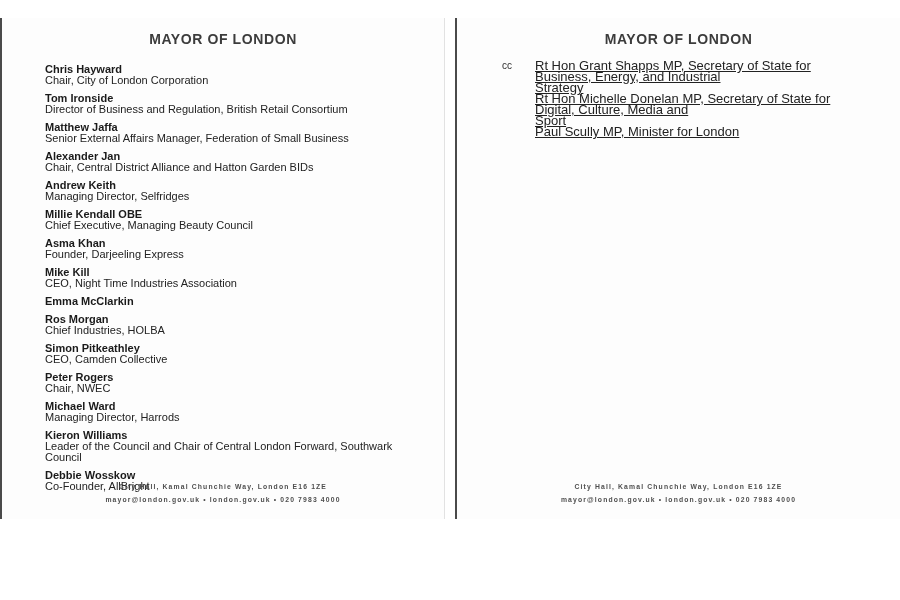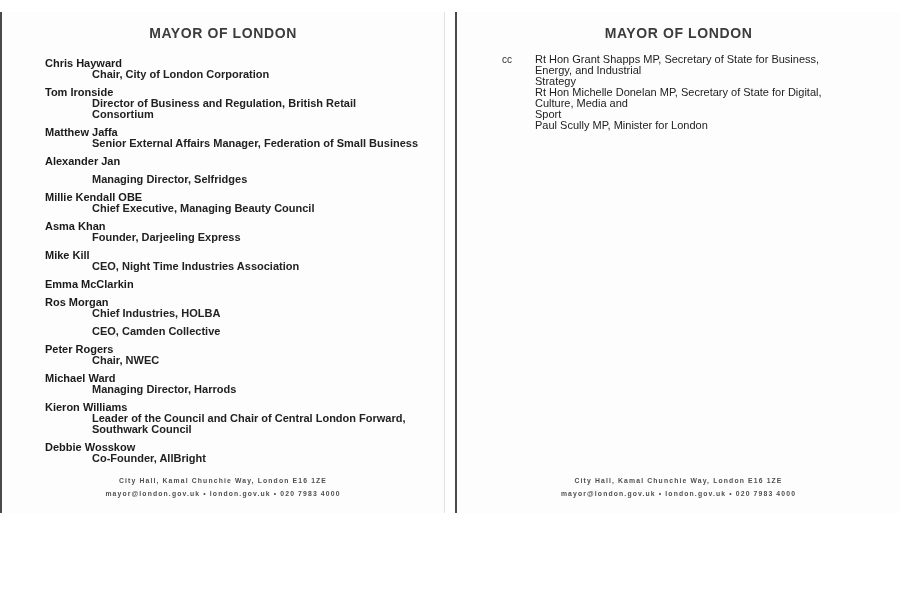--- a/index.html
+++ b/index.html
@@ -7,21 +7,21 @@
     position: relative;
     width: 900px;
     height: 600px;
     background: #ffffff;
     overflow: hidden;
     font-family: "Liberation Sans", sans-serif;
     color: #1e1e1e;
   }
   .page {
     position: absolute;
-    top: 12px;
+    top: 18px;
     height: 501px;
     background: #fdfdfd;
     box-sizing: border-box;
   }
   .page-left {
     left: 0;
     width: 445px;
     border-left: 2px solid #4a4a4a;
     border-right: 1px solid #e2e2e2;
   }
@@ -44,37 +44,38 @@
   .people {
     position: absolute;
     left: 43px;
     top: 46px;
     right: 24px;
     font-size: 11px;
     line-height: 11px;
   }
   .person { margin-bottom: 7px; }
   .person-name { font-weight: bold; color: #1a1a1a; }
-  .person-role { font-weight: bold; color: #222222; margin-left: 47px; }
+  .person-role { font-weight: normal; color: #222222; }
   .cc-label {
     position: absolute;
     left: 45px;
     top: 42px;
     font-size: 10px;
     line-height: 11px;
     color: #2e2e2e;
   }
   .cc-lines {
     position: absolute;
     left: 78px;
     top: 42px;
     width: 320px;
-    font-size: 11px;
+    font-size: 13px;
     line-height: 11px;
     color: #222222;
+    text-decoration: underline;
   }
   .page-footer {
     position: absolute;
     bottom: 13px;
     left: 0;
     right: 0;
     text-align: center;
     font-size: 6.8px;
     font-weight: bold;
     letter-spacing: 1.15px;
@@ -102,23 +103,25 @@
           <div class="person-role">Director of Business and Regulation, British Retail Consortium</div>
         </div>
 
         <div class="person">
           <div class="person-name">Matthew Jaffa</div>
           <div class="person-role">Senior External Affairs Manager, Federation of Small Business</div>
         </div>
 
         <div class="person">
           <div class="person-name">Alexander Jan</div>
-        </div>
-
-        <div class="person">
+          <div class="person-role">Chair, Central District Alliance and Hatton Garden BIDs</div>
+        </div>
+
+        <div class="person">
+          <div class="person-name">Andrew Keith</div>
           <div class="person-role">Managing Director, Selfridges</div>
         </div>
 
         <div class="person">
           <div class="person-name">Millie Kendall OBE</div>
           <div class="person-role">Chief Executive, Managing Beauty Council</div>
         </div>
 
         <div class="person">
           <div class="person-name">Asma Khan</div>
@@ -134,20 +137,21 @@
           <div class="person-name">Emma McClarkin</div>
         </div>
 
 
         <div class="person">
           <div class="person-name">Ros Morgan</div>
           <div class="person-role">Chief Industries, HOLBA</div>
         </div>
 
         <div class="person">
+          <div class="person-name">Simon Pitkeathley</div>
           <div class="person-role">CEO, Camden Collective</div>
         </div>
 
         <div class="person">
           <div class="person-name">Peter Rogers</div>
           <div class="person-role">Chair, NWEC</div>
         </div>
 
         <div class="person">
           <div class="person-name">Michael Ward</div>

